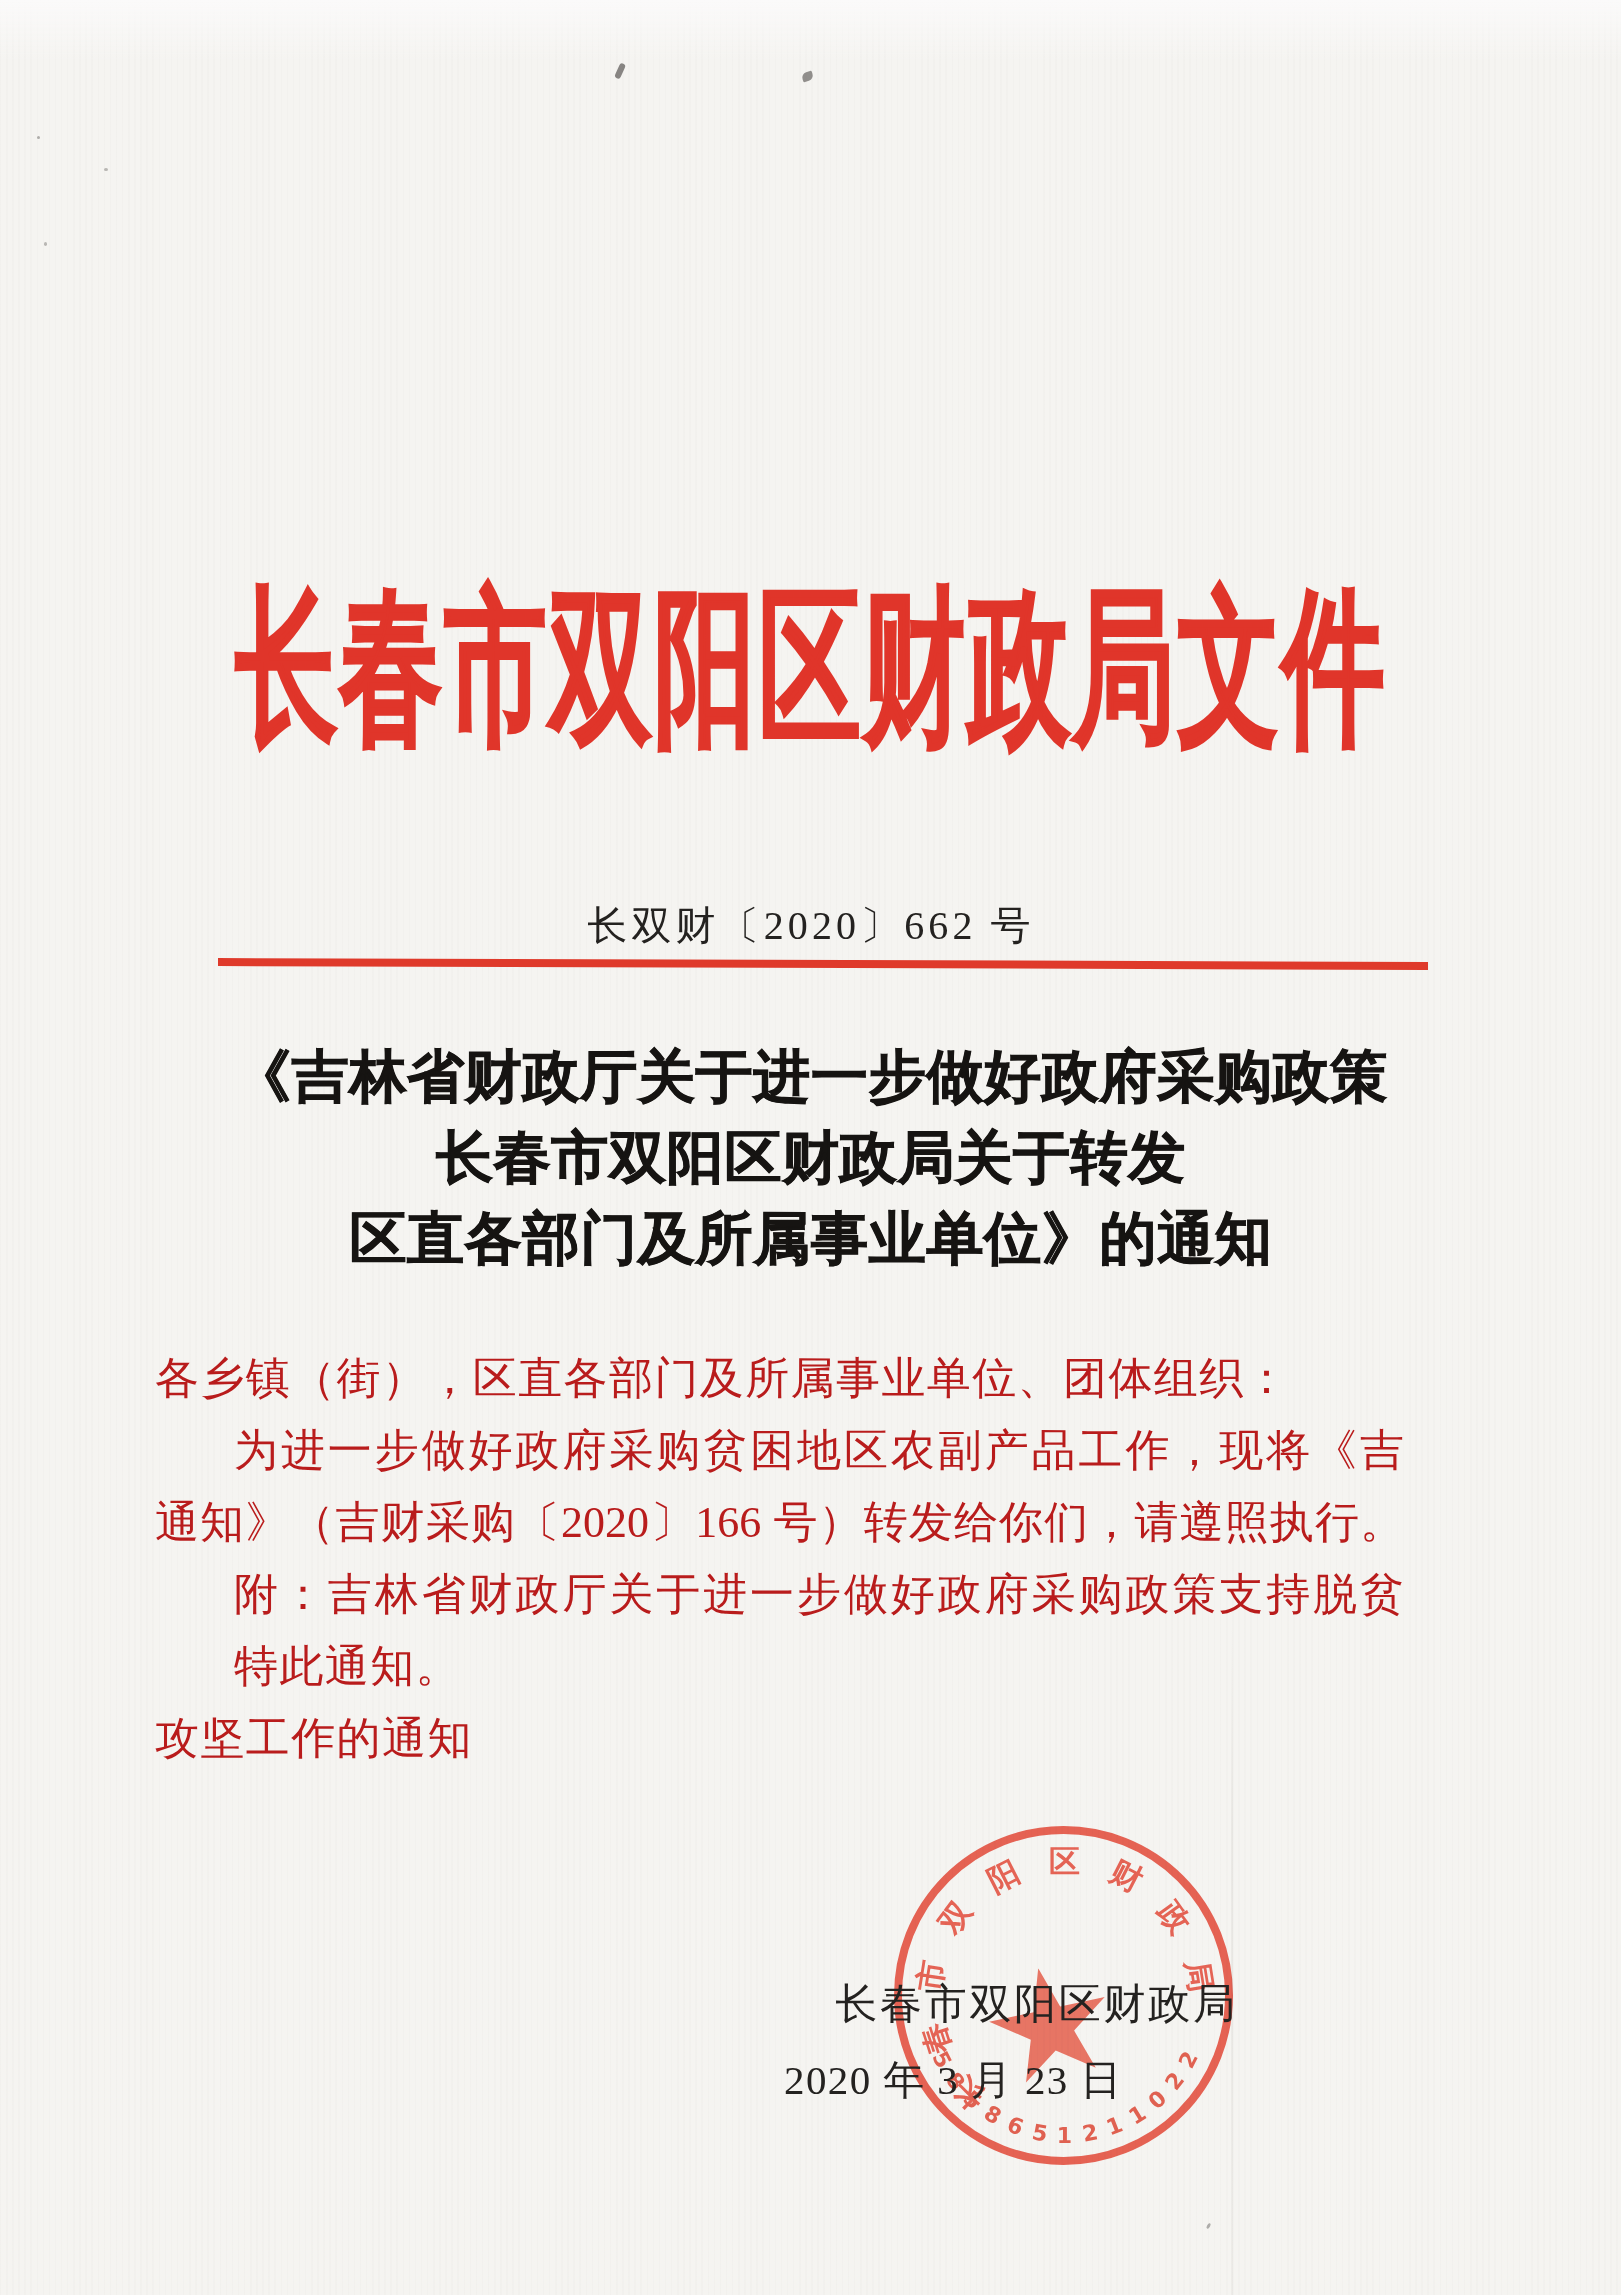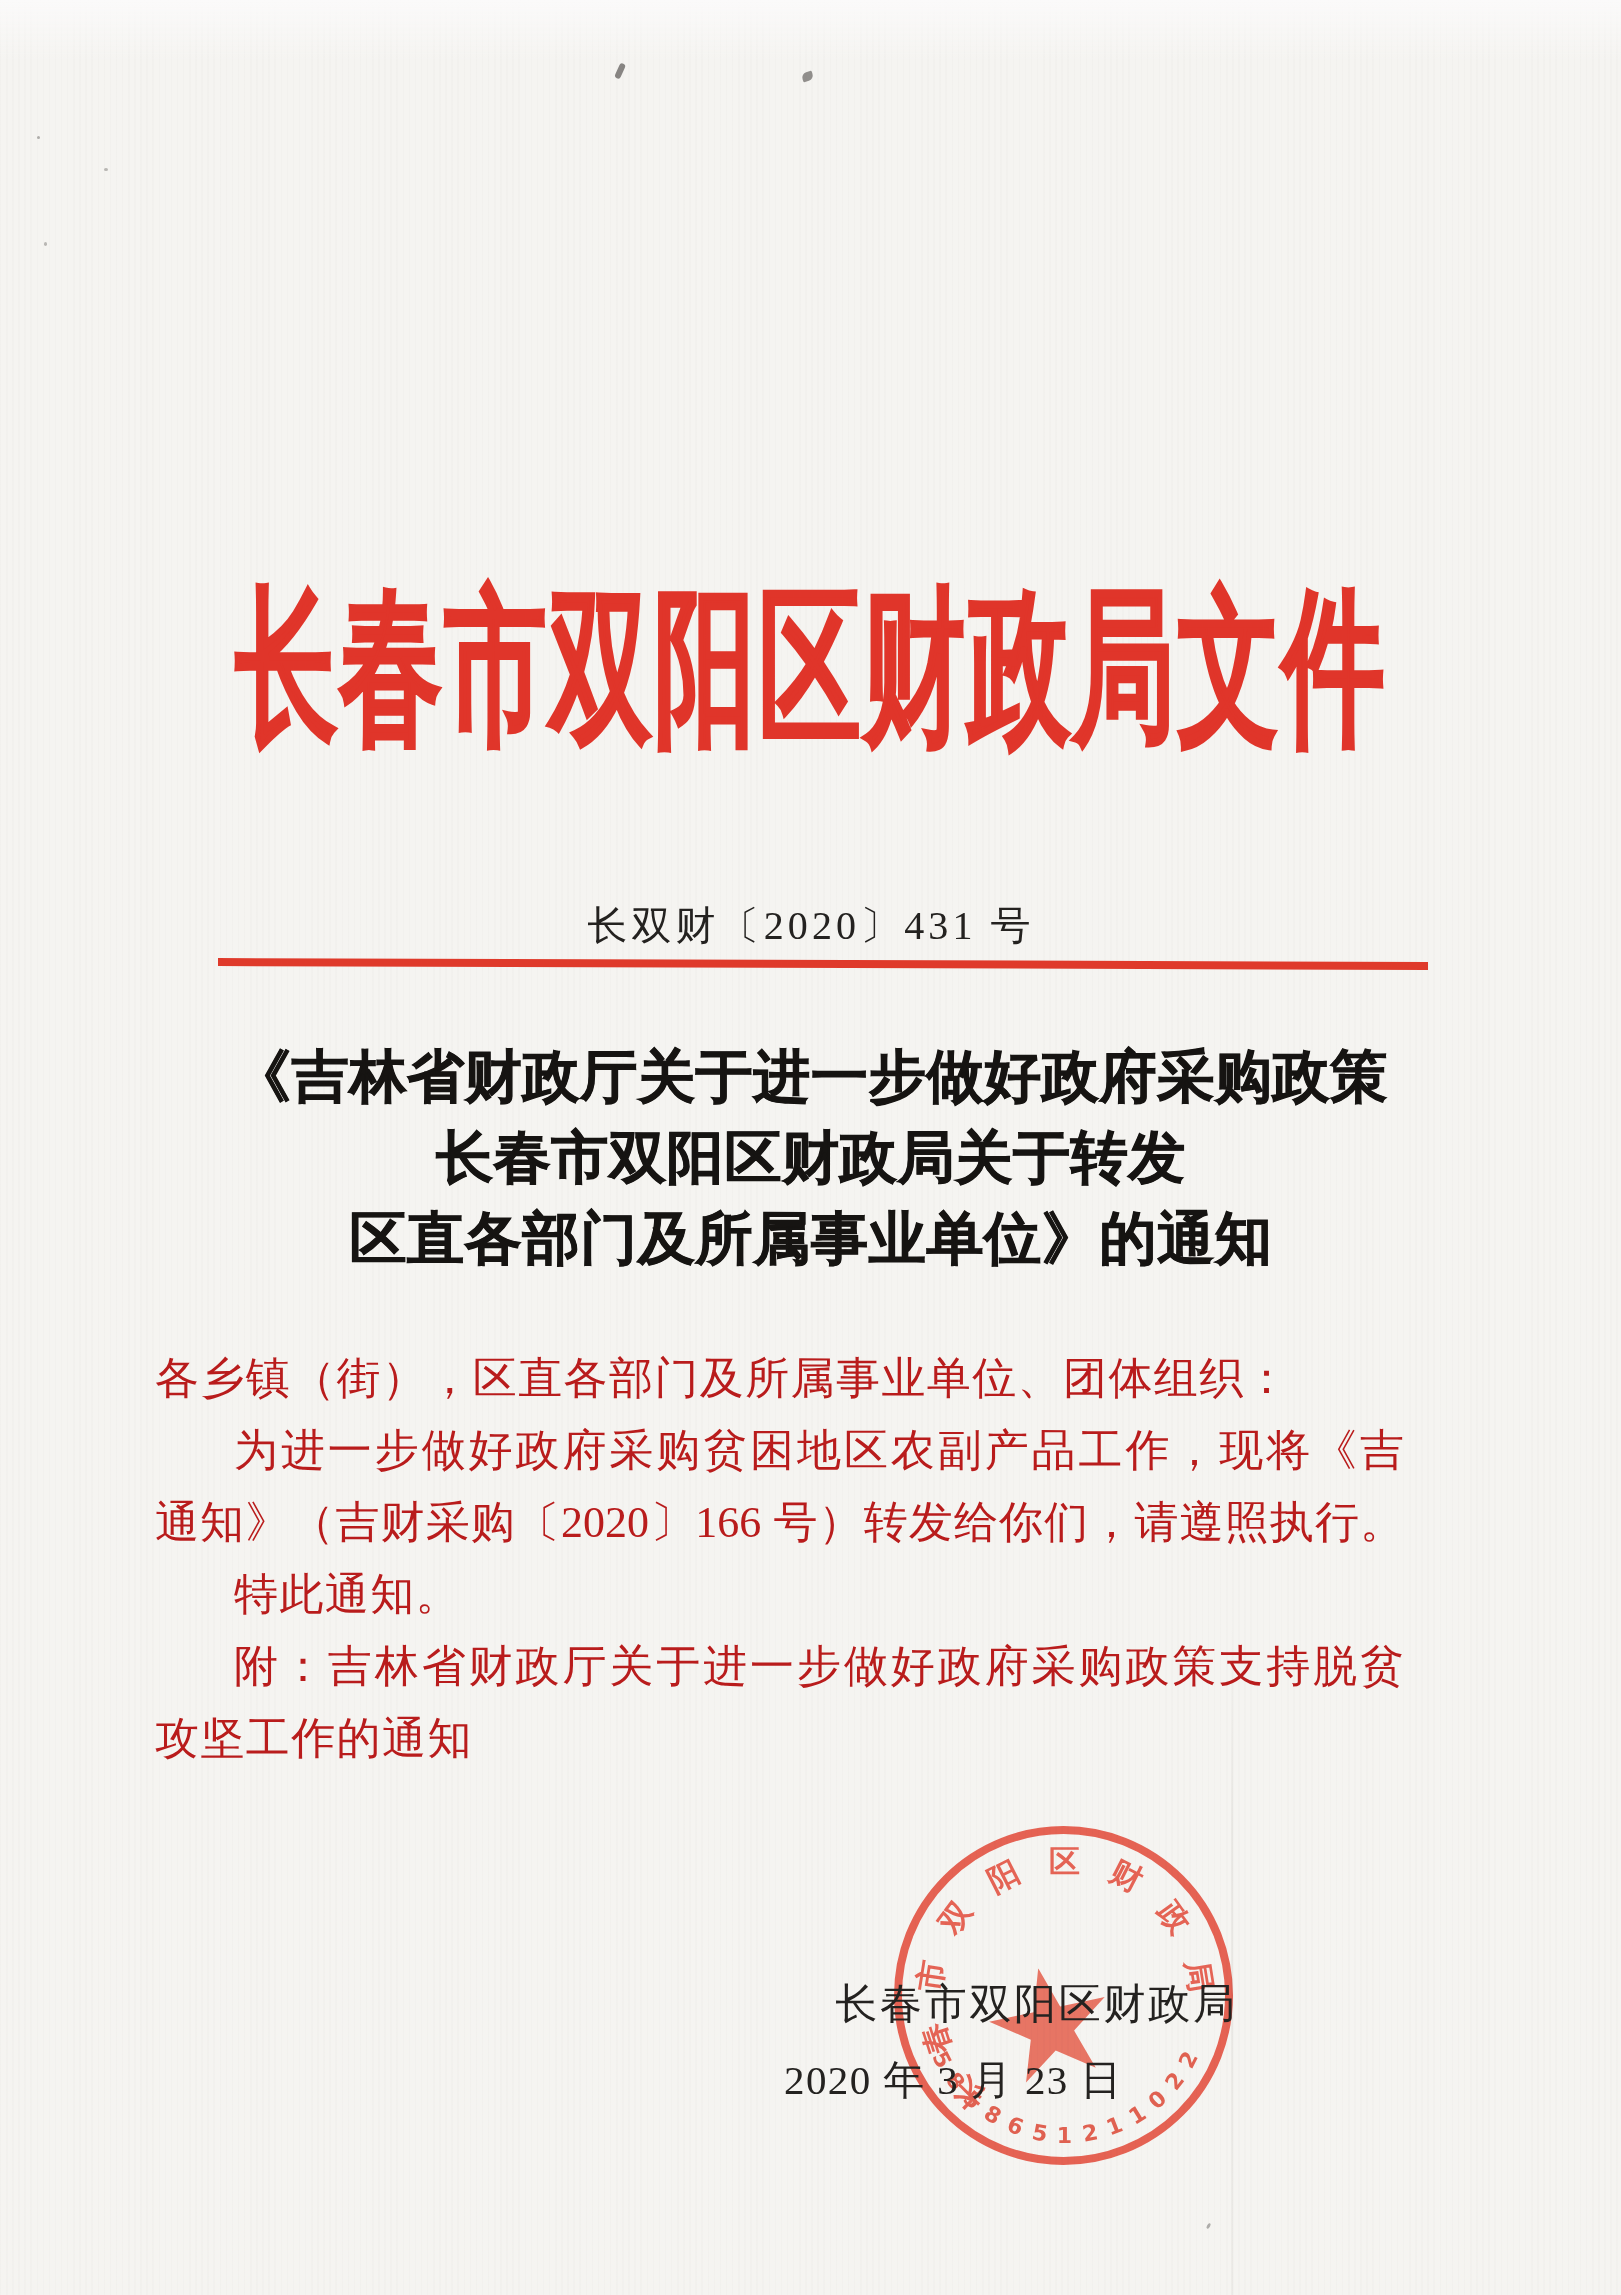--- a/index.html
+++ b/index.html
@@ -163,36 +163,36 @@
   .fold-line{
     position:absolute;left:1231px;top:1623px;width:2px;height:673px;
     background:linear-gradient(rgba(90,82,72,0), rgba(90,82,72,0.07) 30%, rgba(90,82,72,0.05));
   }
 </style>
 </head>
 <body>
 
 <div class="abs header-title">长春市双阳区财政局文件</div>
 
-<div class="abs doc-number">长双财〔2020〕431 号</div>
+<div class="abs doc-number">长双财〔2020〕662 号</div>
 
 <div class="abs red-rule"></div>
 
 <div class="abs title-block">
   <div>《吉林省财政厅关于进一步做好政府采购政策</div>
   <div>长春市双阳区财政局关于转发</div>
   <div>区直各部门及所属事业单位》的通知</div>
 </div>
 
 <div class="abs body-block">
   <div class="body-line">各乡镇（街），区直各部门及所属事业单位、团体组织：</div>
   <div class="body-line ind just">为进一步做好政府采购贫困地区农副产品工作，现将《吉</div>
   <div class="body-line just">通知》（吉财采购〔2020〕166 号）转发给你们，请遵照执行。</div>
+  <div class="body-line ind just">附：吉林省财政厅关于进一步做好政府采购政策支持脱贫</div>
   <div class="body-line ind">特此通知。</div>
-  <div class="body-line ind just">附：吉林省财政厅关于进一步做好政府采购政策支持脱贫</div>
   <div class="body-line">攻坚工作的通知</div>
 </div>
 
 <div class="abs seal">
   <div class="seal-ring"></div>
   <div class="seal-star"></div>
   <span class="seal-char rc0">长</span>
   <span class="seal-char rc1">春</span>
   <span class="seal-char rc2">市</span>
   <span class="seal-char rc3">双</span>

